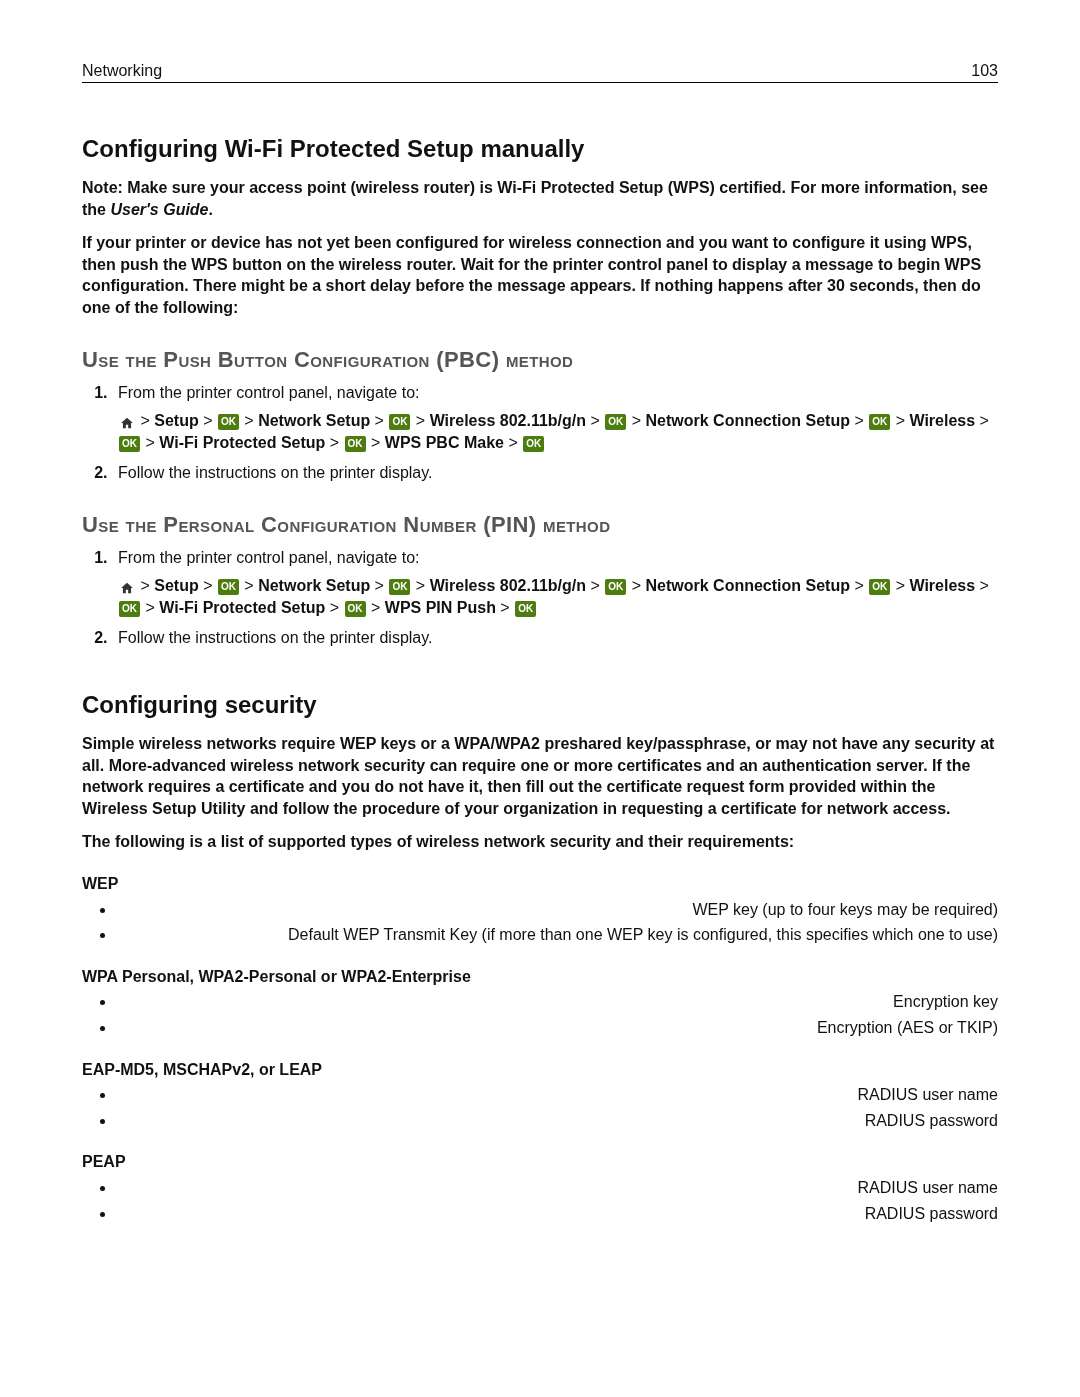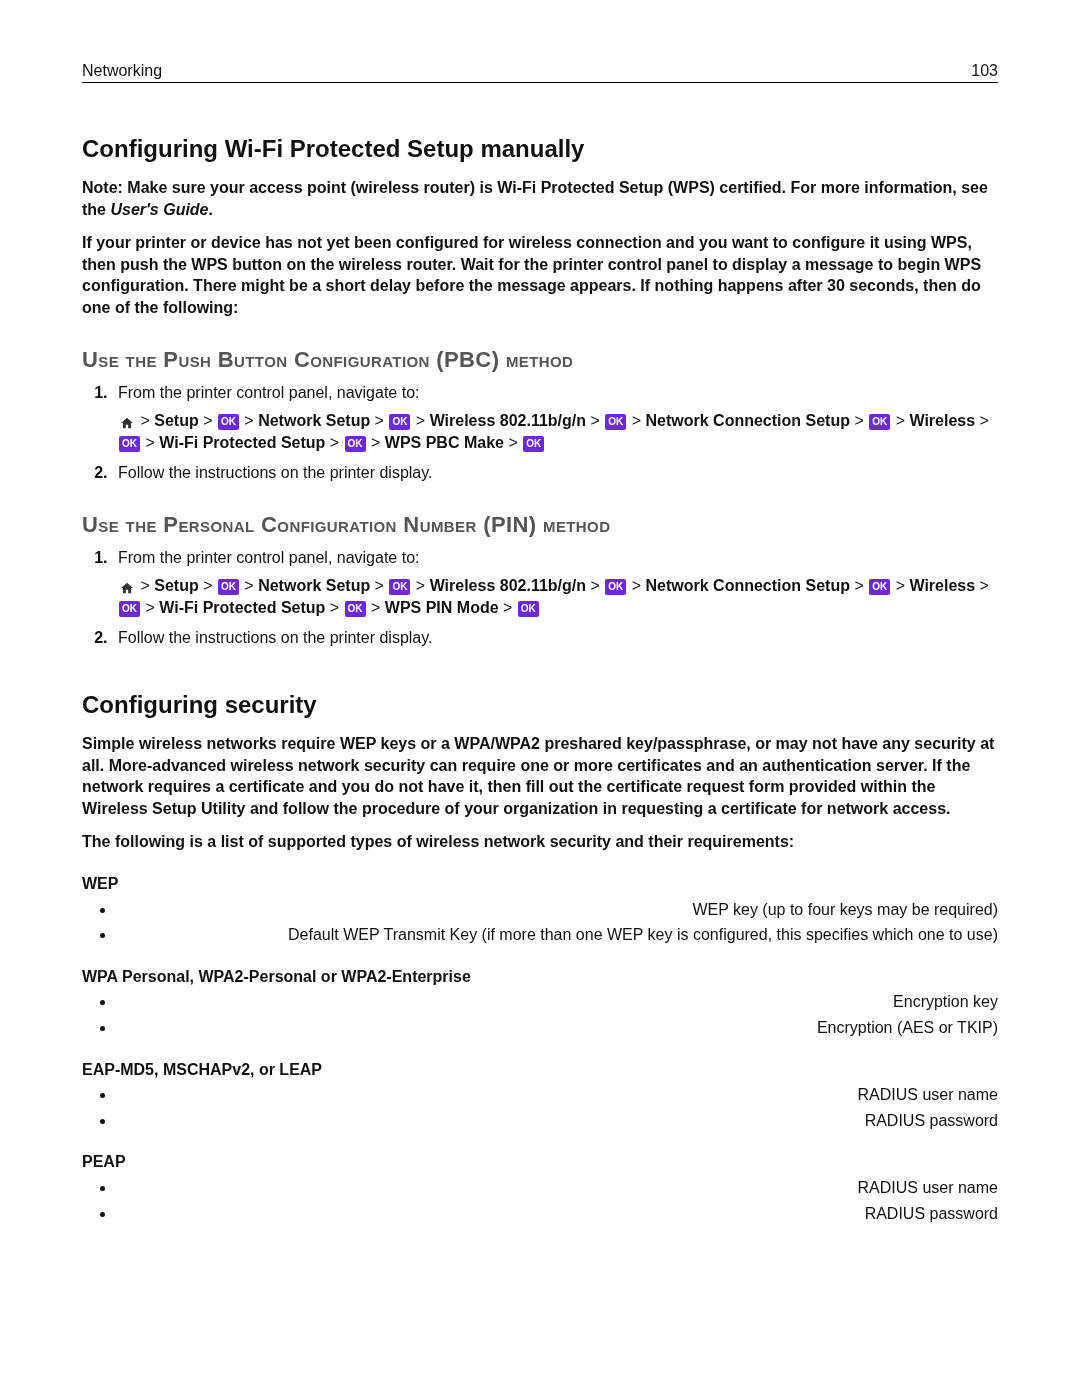--- a/index.html
+++ b/index.html
@@ -65,21 +65,21 @@
   }
   .navpath {
     margin: 6px 0 8px 0;
     font-weight: normal;
   }
   .navpath .b {
     font-weight: bold;
   }
   .ok-btn {
     display: inline-block;
-    background: #6d28d9;
+    background: #4d7c0f;
     color: #fff;
     font-size: 10px;
     font-weight: bold;
     padding: 1px 3px;
     border-radius: 2px;
     vertical-align: middle;
     line-height: 14px;
     margin: 0 1px;
   }
   .home-icon {
@@ -161,21 +161,21 @@
       &gt; <span class="b">Network Setup</span>
       &gt; <span class="ok-btn">OK</span>
       &gt; <span class="b">Wireless 802.11b/g/n</span>
       &gt; <span class="ok-btn">OK</span>
       &gt; <span class="b">Network Connection Setup</span>
       &gt; <span class="ok-btn">OK</span>
       &gt; <span class="b">Wireless</span>
       &gt; <span class="ok-btn">OK</span>
       &gt; <span class="b">Wi‑Fi Protected Setup</span>
       &gt; <span class="ok-btn">OK</span>
-      &gt; <span class="b">WPS PIN Mode</span>
+      &gt; <span class="b">WPS PIN Push</span>
       &gt; <span class="ok-btn">OK</span>
     </div>
   </li>
   <li>
     <span class="litext">Follow the instructions on the printer display.</span>
   </li>
 </ol>
 
 <h1 style="margin-top:40px">Configuring security</h1>
 

